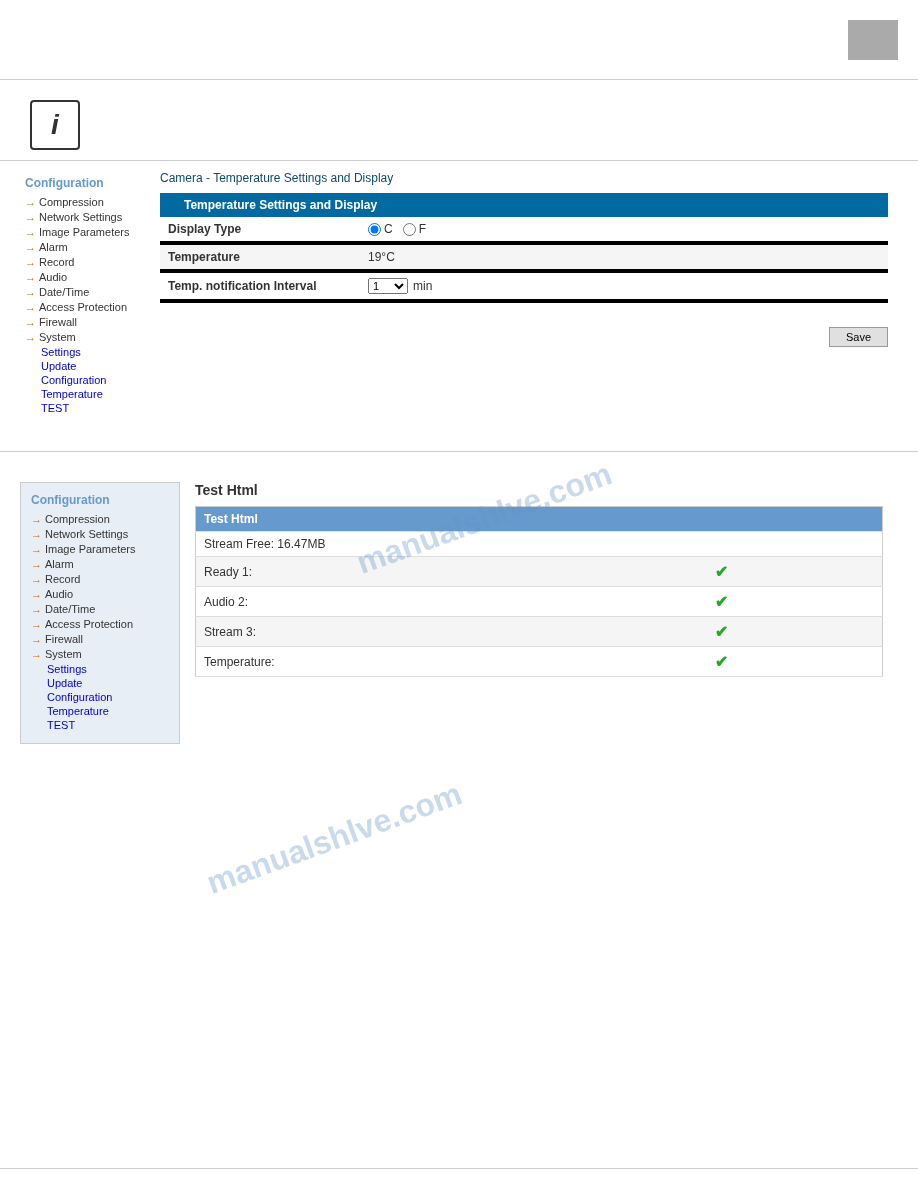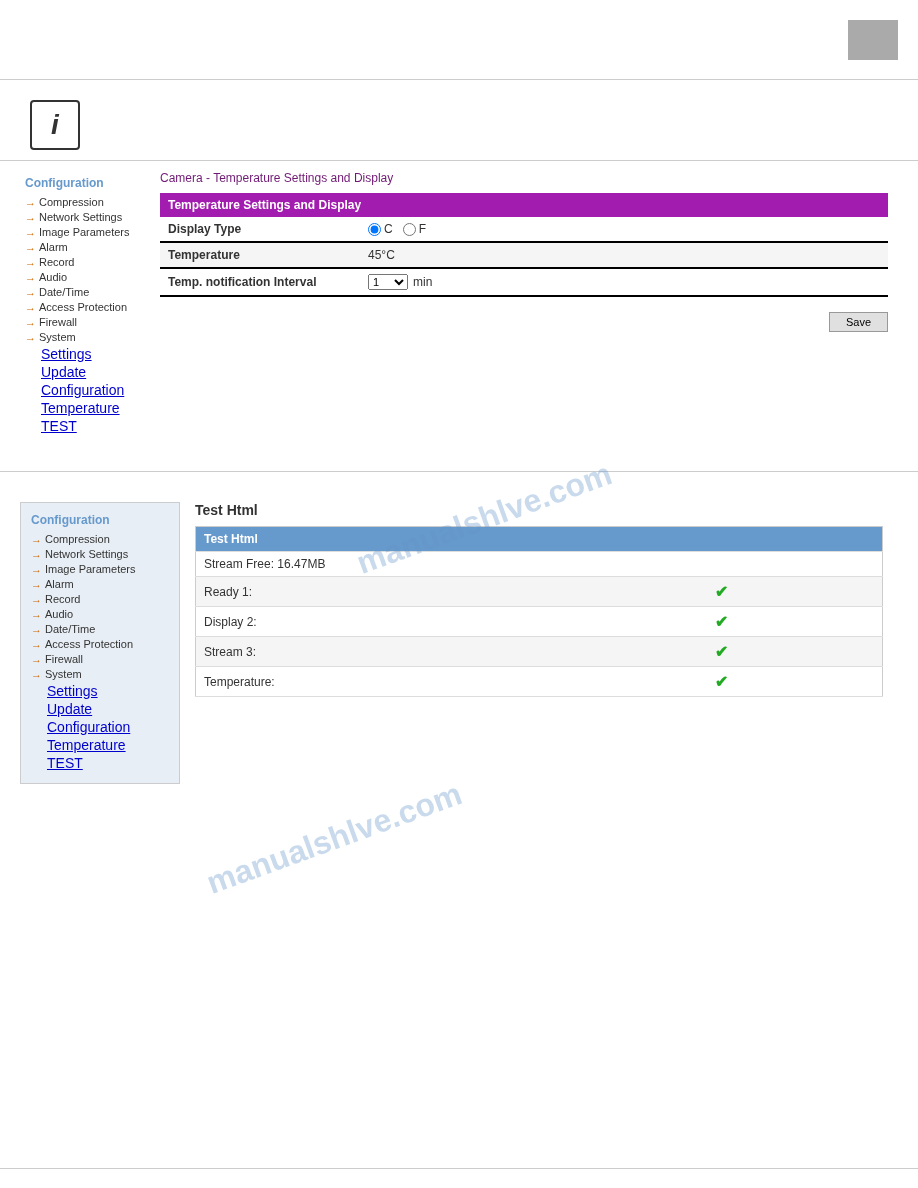--- a/index.html
+++ b/index.html
@@ -16,43 +16,43 @@
     
     .main-panel { display: flex; padding: 10px 20px; }
 
     
     .sidebar { width: 130px; flex-shrink: 0; padding: 5px; }
     .sidebar-title { color: #6699cc; font-weight: bold; font-size: 12px; margin-bottom: 6px; }
     .sidebar-item { display: flex; align-items: center; margin-bottom: 3px; font-size: 11px; }
     .sidebar-arrow { color: #cc6600; margin-right: 3px; font-size: 11px; }
     .sidebar-link { color: #333; text-decoration: none; font-size: 11px; }
     .sidebar-sublinks { padding-left: 16px; }
-    .sidebar-sublink { display: block; color: #0000cc; text-decoration: underline; font-size: 14px; margin-bottom: 2px; cursor: pointer; }
+    .sidebar-sublink { display: block; color: #0000cc; font-size: 11px; margin-bottom: 2px; cursor: pointer; }
 
     
     .content-area { flex: 1; padding: 0 10px; }
-    .page-title { font-size: 12px; color: #701a75; margin-bottom: 8px; }
+    .page-title { font-size: 12px; color: #0c4a6e; margin-bottom: 8px; }
 
     
     .settings-table { width: 100%; border-collapse: collapse; }
-    .table-header { background: #a21caf; color: #fff; font-weight: bold; padding: 5px 8px; font-size: 12px; }
-    .table-row td { padding: 5px 8px; font-size: 12px; border-bottom: 2px solid #000000; }
+    .table-header { background: #0369a1; color: #fff; font-weight: bold; padding: 5px 24px; font-size: 12px; }
+    .table-row td { padding: 5px 8px; font-size: 12px; border-bottom: 4px solid #000000; }
     .table-row:nth-child(even) td { background: #f5f5f5; }
     .table-row td:first-child { width: 200px; font-weight: bold; }
 
     
     .radio-group { display: flex; align-items: center; gap: 10px; }
     .radio-label { display: flex; align-items: center; gap: 3px; }
 
     
     .interval-group { display: flex; align-items: center; gap: 5px; }
     .interval-select { width: 40px; font-size: 11px; }
 
     
-    .save-btn-row { text-align: right; margin-top: 15px; }
+    .save-btn-row { text-align: right; margin-top: 24px; }
     .save-btn { background: #e0e0e0; border: 1px solid #999; padding: 3px 16px; font-size: 11px; cursor: pointer; }
 
     
     .section-separator { border: none; border-top: 1px solid #ccc; margin: 20px 0; }
 
     
     .second-panel { display: flex; padding: 10px 20px; margin-top: 10px; }
     .second-sidebar { width: 160px; flex-shrink: 0; background: #e8eef5; padding: 10px; border: 1px solid #ccc; }
     .second-content { flex: 1; padding: 0 15px; }
 
@@ -155,21 +155,21 @@
                 <input type="radio" name="display_type" value="C" checked="" style=""> C
               </label>
               <label class="radio-label">
                 <input type="radio" name="display_type" value="F" style=""> F
               </label>
             </div>
           </td>
         </tr>
         <tr class="table-row">
           <td>Temperature</td>
-          <td>45°C</td>
+          <td>19°C</td>
         </tr>
         <tr class="table-row">
           <td>Temp. notification Interval</td>
           <td>
             <div class="interval-group">
               <select class="interval-select">
                 <option value="1">1</option>
                 <option value="2">2</option>
                 <option value="5">5</option>
                 <option value="10">10</option>
@@ -257,21 +257,21 @@
         </tr>
 
         <tr>
           <td>Ready 1:</td>
           <td>
             <span class="check-green">✔</span>
           </td>
         </tr>
 
         <tr>
-          <td>Display 2:</td>
+          <td>Audio 2:</td>
           <td>
             <span class="check-green">✔</span>
           </td>
         </tr>
 
         <tr>
           <td>Stream 3:</td>
           <td>
             <span class="check-green">✔</span>
           </td>

